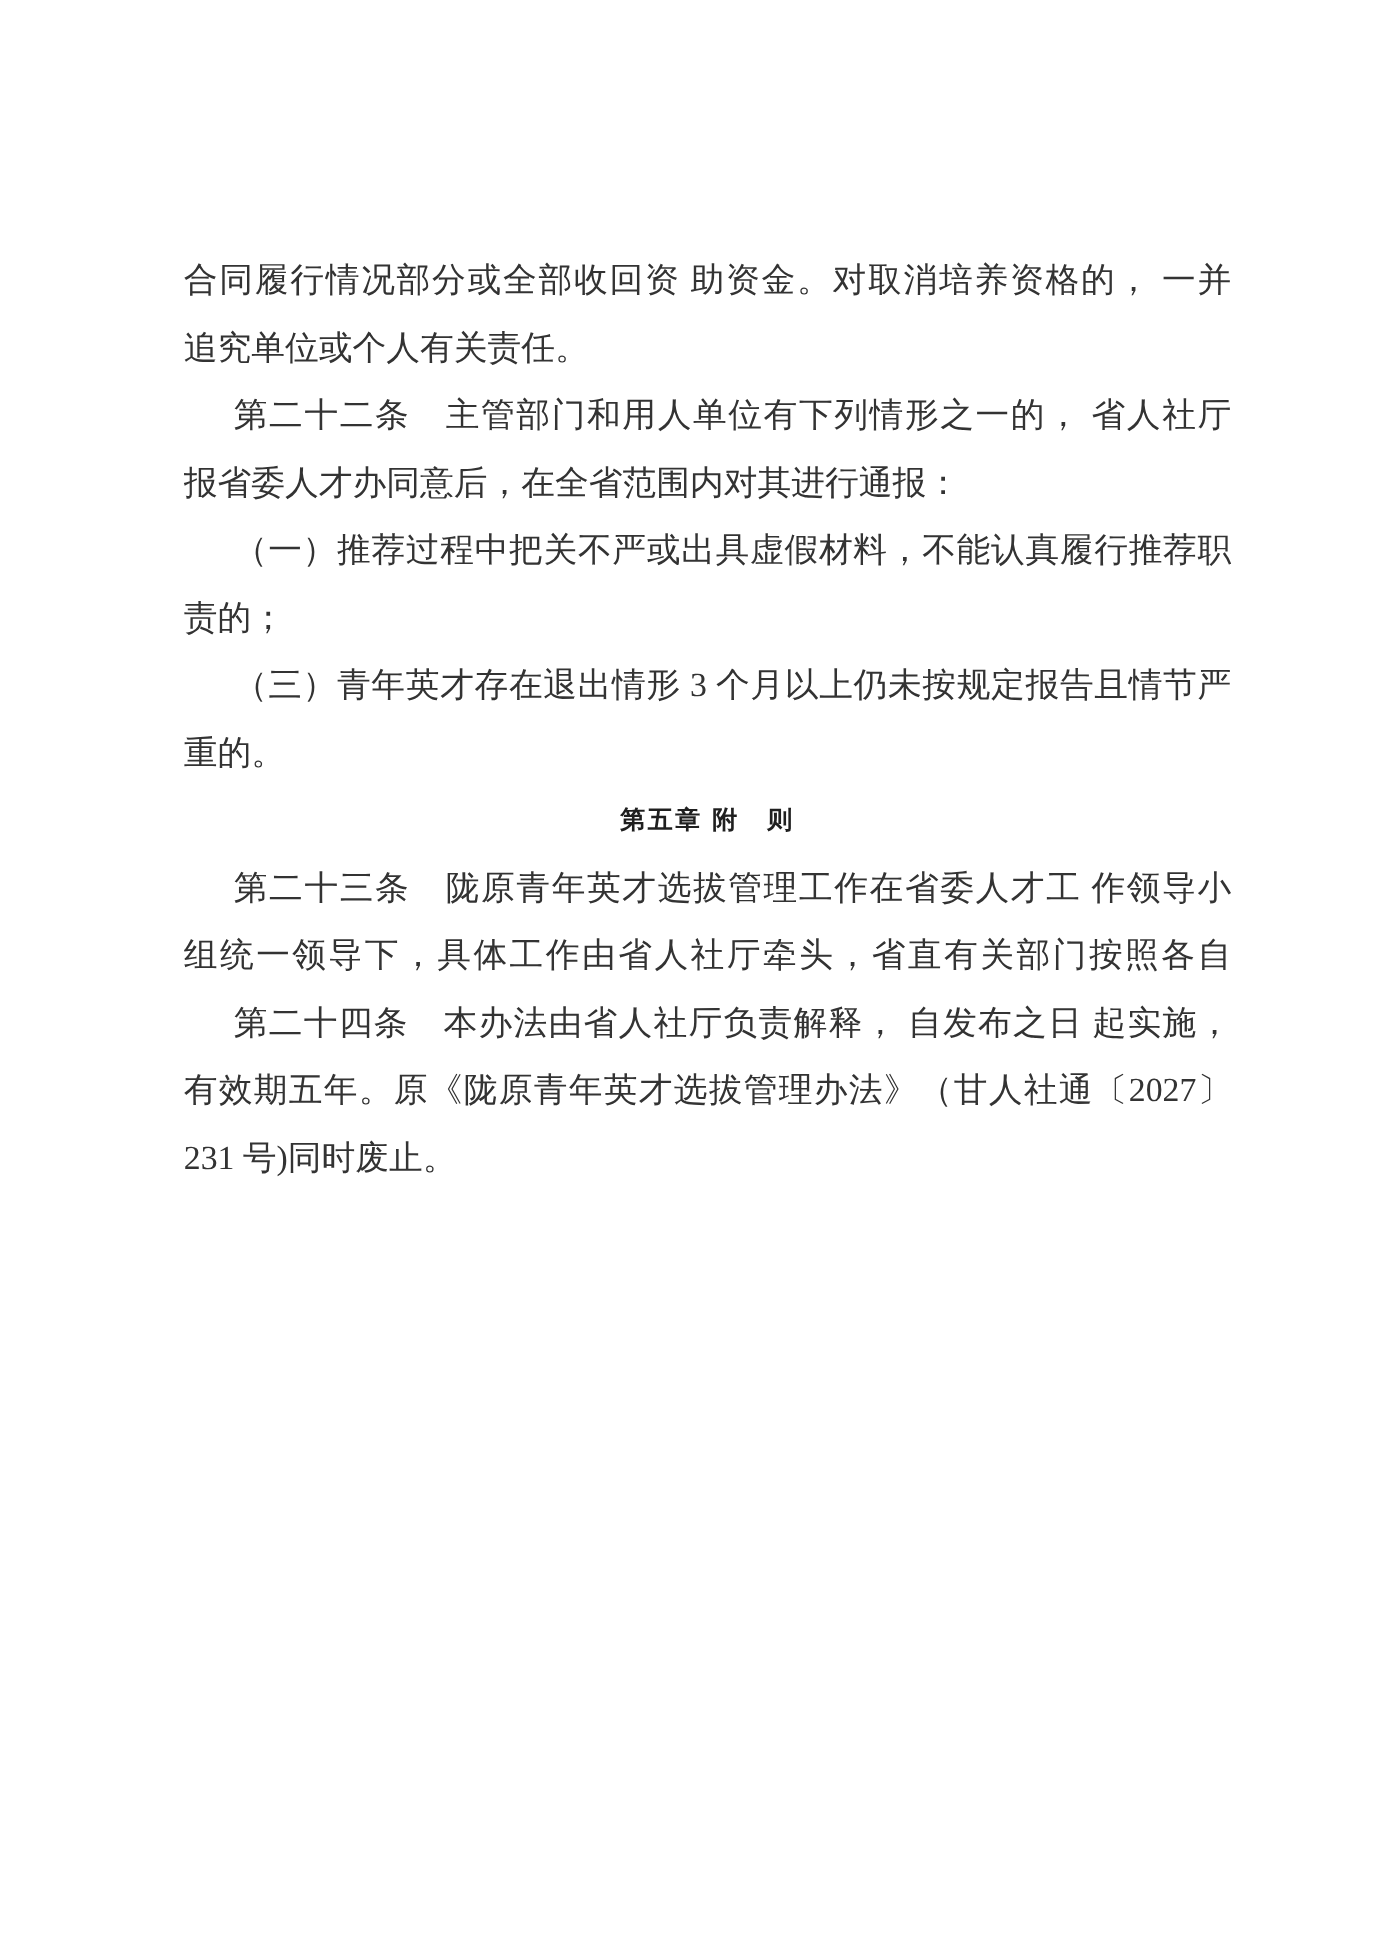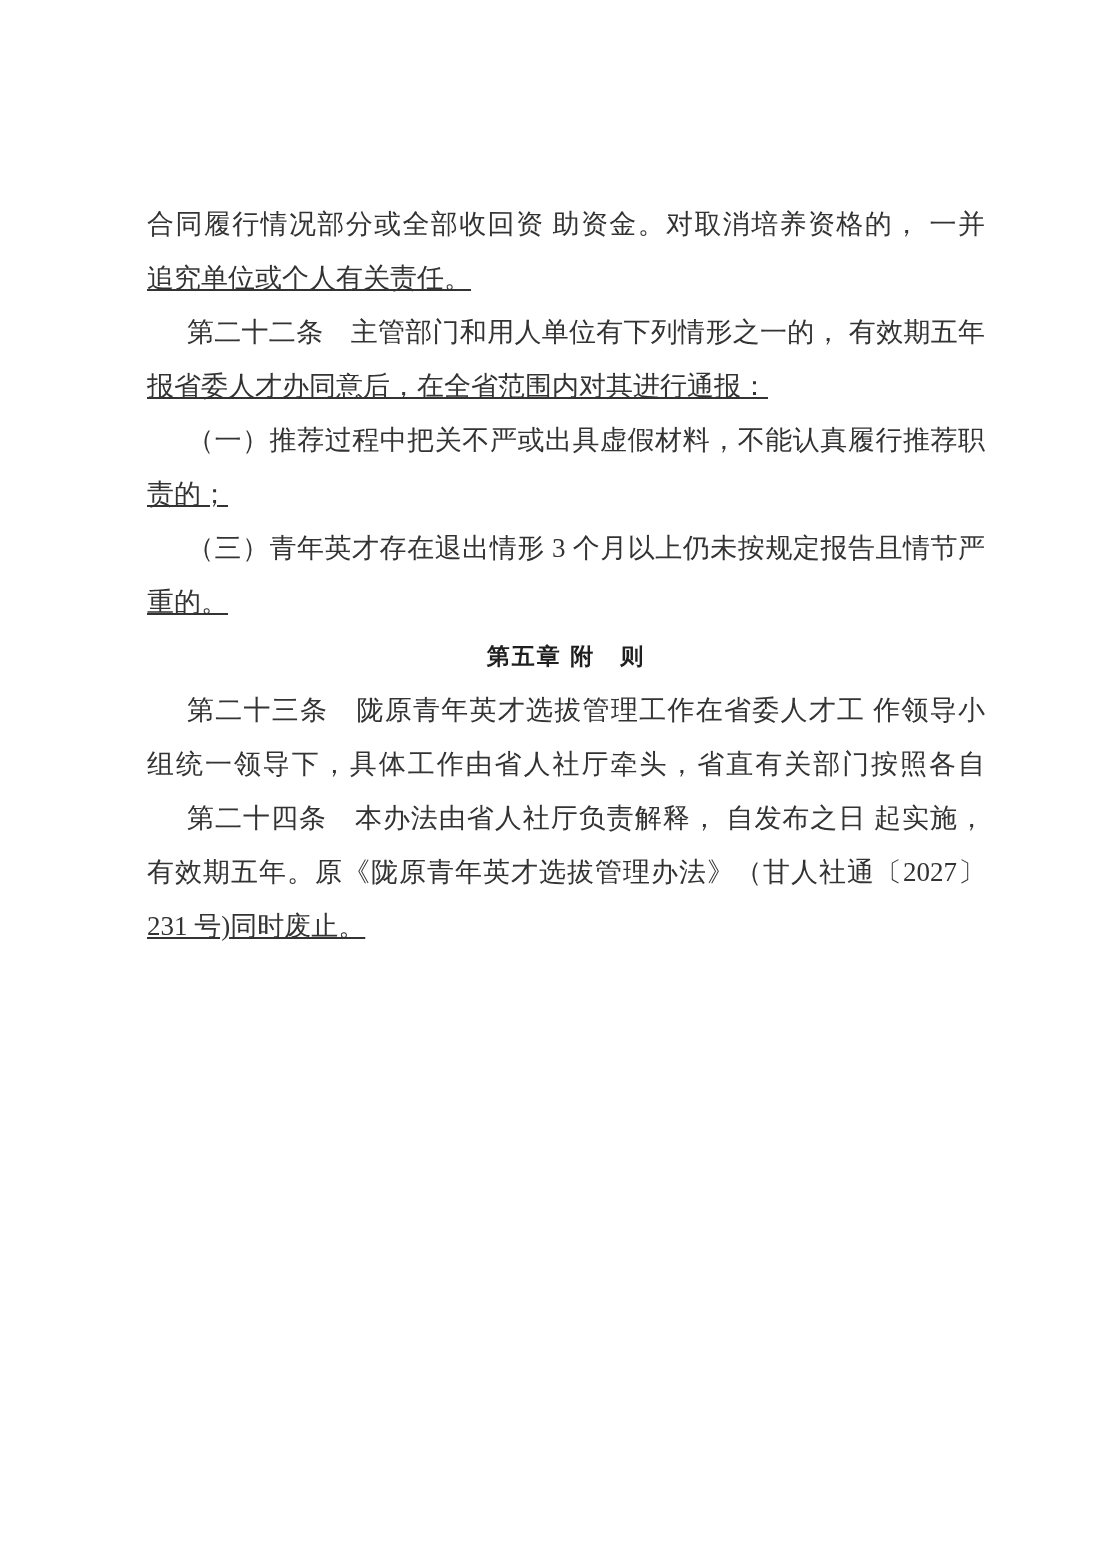--- a/index.html
+++ b/index.html
@@ -27,30 +27,29 @@
     line-height: 54px;
     height: 54px;
     overflow: hidden;
     text-align: justify;
     text-align-last: justify;
     white-space: normal;
   }
   .line.last {
     text-align: center;
     text-align-last: left;
-    text-decoration: underline;
   }
   .line.indent {
     text-indent: 40px;
   }
   .heading {
     font-family: "Liberation Sans", "DejaVu Sans", sans-serif;
     font-weight: bold;
     color: #1f1f1f;
-    font-size: 23px;
+    font-size: 20px;
     line-height: 54px;
     height: 54px;
     text-align: left;
     text-align-last: center;
     letter-spacing: 2px;
   }
   .footer {
     position: absolute;
     left: 0;
     top: 1480px;
@@ -61,21 +60,21 @@
     letter-spacing: 2px;
   }
 </style>
 </head>
 <body>
 
 <div class="page">
   <div class="content">
     <div class="line">合同履行情况部分或全部收回资 助资金。对取消培养资格的， 一并</div>
     <div class="line last">追究单位或个人有关责任。</div>
-    <div class="line indent">第二十二条　主管部门和用人单位有下列情形之一的， 有效期五年</div>
+    <div class="line indent">第二十二条　主管部门和用人单位有下列情形之一的， 省人社厅</div>
     <div class="line last">报省委人才办同意后，在全省范围内对其进行通报：</div>
     <div class="line indent">（一）推荐过程中把关不严或出具虚假材料，不能认真履行推荐职</div>
     <div class="line last">责的；</div>
     <div class="line indent">（三）青年英才存在退出情形 3 个月以上仍未按规定报告且情节严</div>
     <div class="line last">重的。</div>
     <div class="heading">第五章 附　则</div>
     <div class="line indent">第二十三条　陇原青年英才选拔管理工作在省委人才工 作领导小</div>
     <div class="line">组统一领导下，具体工作由省人社厅牵头，省直有关部门按照各自</div>
     <div class="line indent">第二十四条　本办法由省人社厅负责解释， 自发布之日 起实施，</div>
     <div class="line">有效期五年。原《陇原青年英才选拔管理办法》（甘人社通〔2027〕</div>

